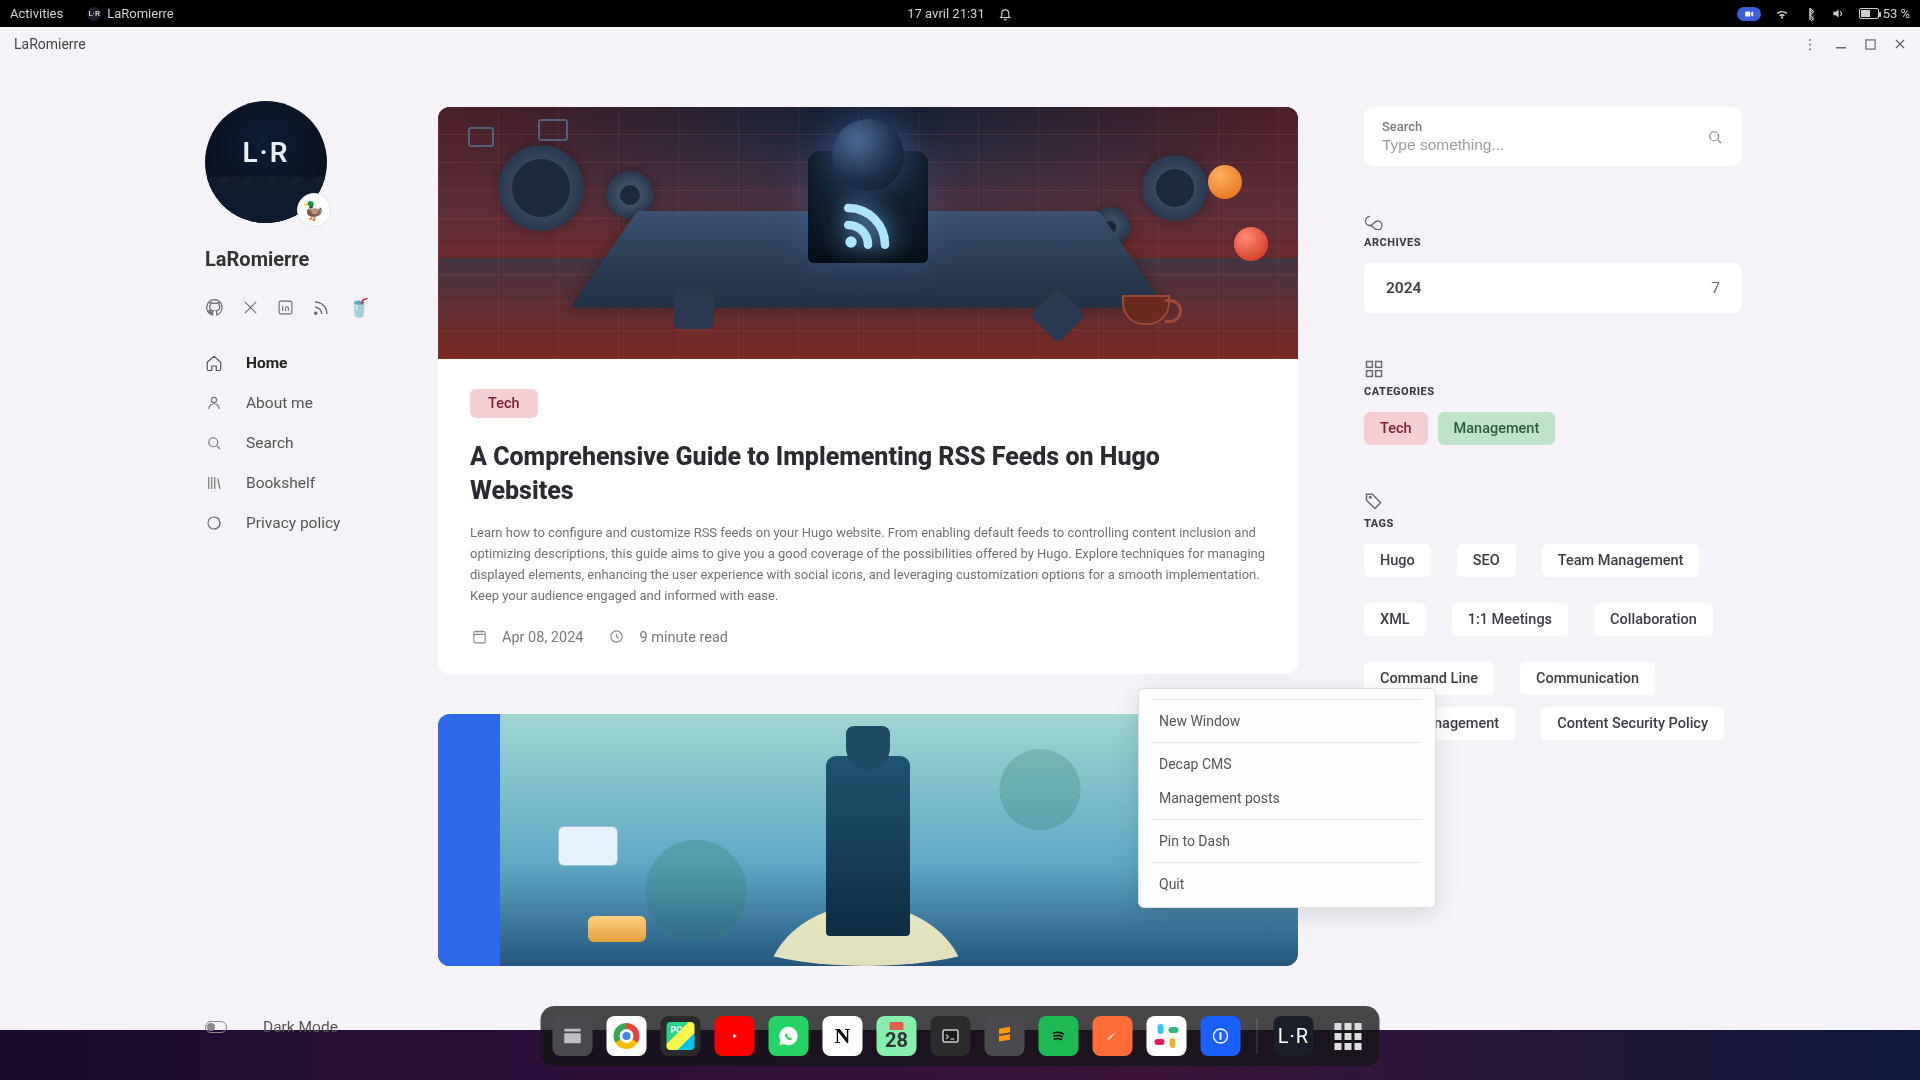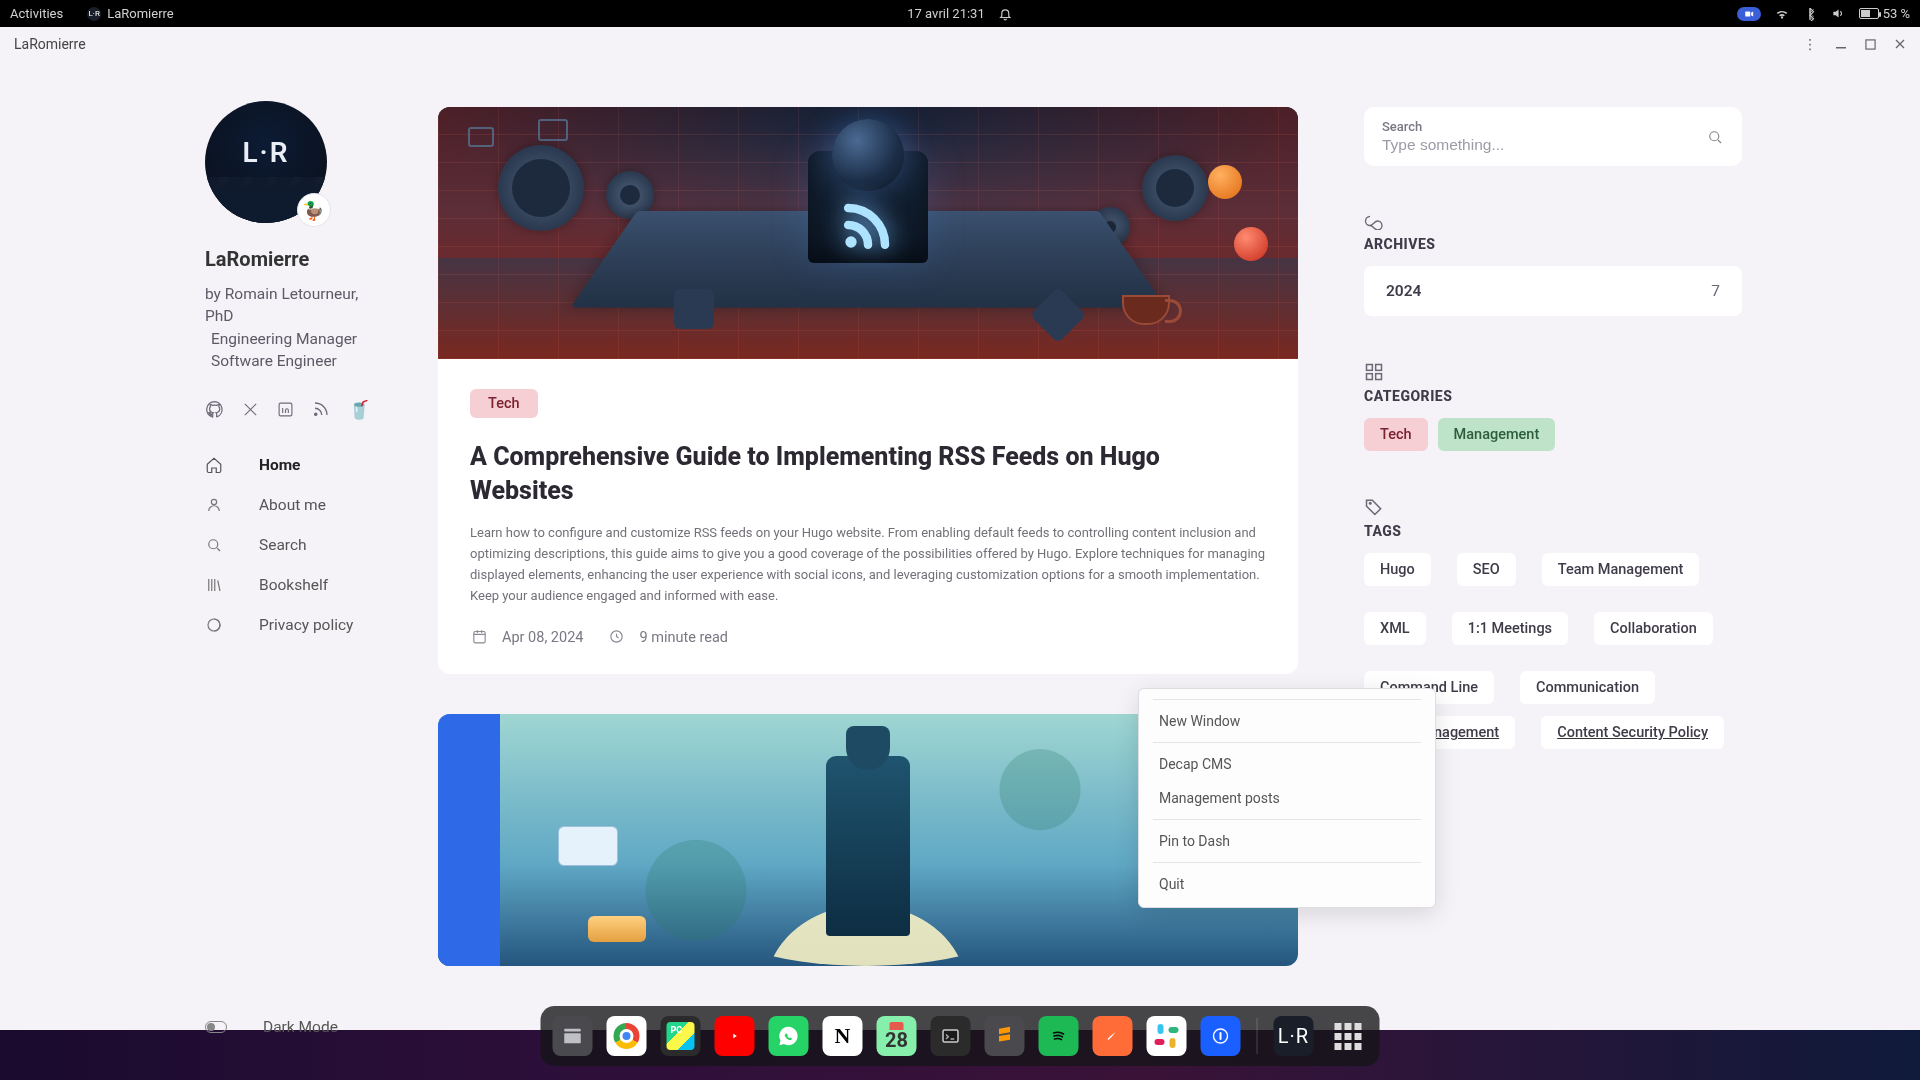--- a/index.html
+++ b/index.html
@@ -32,21 +32,21 @@
 .avatar { width: 122px; height: 122px; border-radius: 50%; background: radial-gradient(circle at 50% 35%, #0c1b34 0%, #0b1220 70%); display:flex; align-items:center; justify-content:center; color:#e9eef7; font-weight:600; font-size:28px; letter-spacing:2px; position:relative; overflow:hidden;}
 .avatar .mtn { position:absolute; bottom:0; left:0; right:0; height:46px; background: linear-gradient(180deg, rgba(0,0,0,0) 0%, #0e1a2d 30%), repeating-linear-gradient(115deg,#101a2b 0 14px,#141e30 14px 22px); }
 .avatar .txt { position:relative; z-index:2; top:-10px;}
 .avatar-badge { position:absolute; right:-4px; bottom:-4px; width:34px; height:34px; border-radius:50%; background:#fff; border:1px solid #e5e3ea; display:flex; align-items:center; justify-content:center; font-size:18px;}
 .site-title { margin-top: 24px; font-size: 20px; font-weight: 700; color:#333;}
 .byline { margin-top: 12px; color:#5d5a66; font-size:15.5px; line-height:1.45;}
 .socials { margin-top: 26px; display:flex; gap:18px; align-items:center; color:#6e6a78; font-size:17px;}
 .socials .cup { font-size:18px; }
 
 .navlist { margin-top: 36px; display:flex; flex-direction:column; gap:22px;}
-.navitem { display:flex; align-items:center; gap:36px; color:#555; font-size:15.5px; cursor:pointer;}
+.navitem { display:flex; align-items:center; gap:23px; color:#555; font-size:15.5px; cursor:pointer;}
 .navitem.active { color:#222; font-weight:700;}
 .navitem .ni-icon { width:18px; height:18px; display:inline-flex; align-items:center; justify-content:center; color:#777;}
 
 .darkmode { margin-top:auto; margin-bottom:44px; display:flex; align-items:center; gap:36px; color:#555; font-size:15.5px;}
 .toggle { width:22px; height:12px; border:1.5px solid #888; border-radius:10px; position:relative;}
 .toggle::after { content:""; position:absolute; left:1px; top:1px; width:8px; height:8px; border-radius:50%; background:#888;}
 
 
 .main { flex: 0 0 900px; padding: 46px 0 0 58px;}
 .card { width: 860px; background:#fff; border-radius:12px; overflow:hidden; box-shadow:none;}
@@ -101,21 +101,21 @@
 .rsidebar { flex: 1; padding: 46px 0 0 66px;}
 .searchbox { width: 378px; background:#fff; border-radius:10px; padding:12px 18px; display:flex; align-items:center;}
 .searchbox .col{flex:1;}
 .searchbox .lbl{font-size:13px; color:#7b7783; font-weight:500;}
 .searchbox input{border:none; outline:none; width:100%; font-size:15.5px; padding:2px 0 0 0; background:transparent; color:#333;}
 .searchbox input::placeholder{color:#9e9aa6;}
 .searchbox .si{color:#888;}
 
 .section { margin-top: 46px;}
 .section .sicon{color:#6c6876; margin-bottom:6px;}
-.section h3{font-size:14px; font-weight:800; letter-spacing:0.5px; color:#3f3b48;}
+.section h3{font-size:11px; font-weight:800; letter-spacing:0.5px; color:#3f3b48;}
 .archive-card{margin-top:14px; width:378px; background:#fff; border-radius:8px; padding:16px 22px; display:flex; justify-content:space-between; font-size:15.5px; color:#3f3b48; font-weight:600;}
 .archive-card .count{font-weight:400; color:#6c6876;}
 
 .catrow{margin-top:14px; display:flex; gap:10px;}
 .cat{padding:8px 16px; border-radius:6px; font-size:14.5px; font-weight:500;}
 .cat.tech{background:#f6cfd4; color:#7b2230;}
 .cat.mgmt{background:#bfe3c8; color:#2b5d3b;}
 
 .tagwrap{margin-top:14px; display:flex; flex-wrap:wrap; gap:26px; width:390px;}
 .tagchip{background:#fff; border-radius:6px; padding:8px 16px; font-size:14.5px; color:#3f3b48; font-weight:500;}
@@ -242,25 +242,20 @@
 
   <aside class="sidebar">
     <div class="avatar-wrap">
       <div class="avatar">
           <span class="mtn"></span>
           <span class="txt">L·R</span>
         </div>
       <div class="avatar-badge">🦆</div>
     </div>
     <div class="site-title">LaRomierre</div>
-    <div class="byline">
-      <div>by Romain Letourneur, PhD</div>
-      <div style="padding-left:6px">Engineering Manager</div>
-      <div style="padding-left:6px">Software Engineer</div>
-    </div>
     <div class="socials">
       <span>
           <svg width="19" height="19" viewBox="0 0 24 24" fill="none" stroke="#6e6a78" stroke-width="1.6">
             <path d="M12 2a10 10 0 00-3 19.5c.5.1.7-.2.7-.5v-2c-2.8.6-3.4-1.3-3.4-1.3-.5-1.1-1.1-1.4-1.1-1.4-.9-.6.1-.6.1-.6 1 .1 1.5 1 1.5 1 .9 1.5 2.4 1.1 3 .8.1-.6.3-1.1.6-1.3-2.2-.3-4.6-1.1-4.6-5a3.9 3.9 0 011-2.7c-.1-.3-.5-1.3.1-2.7 0 0 .9-.3 2.8 1a9.4 9.4 0 015 0c1.9-1.3 2.8-1 2.8-1 .6 1.4.2 2.4.1 2.7a3.9 3.9 0 011 2.7c0 3.9-2.4 4.7-4.6 5 .4.3.7.9.7 1.8v2.7c0 .3.2.6.7.5A10 10 0 0012 2z"></path>
           </svg>
         </span>
       <span>
           <svg width="17" height="17" viewBox="0 0 24 24" fill="none" stroke="#6e6a78" stroke-width="1.6">
             <path d="M4 4l16 16M20 4L4 20"></path>
           </svg>
@@ -450,21 +445,21 @@
       <div class="tagwrap" id="tagwrap">
           <span class="tagchip">Hugo</span>
           <span class="tagchip">SEO</span>
           <span class="tagchip">Team Management</span>
           <span class="tagchip">XML</span>
           <span class="tagchip">1:1 Meetings</span>
           <span class="tagchip">Collaboration</span>
           <span class="tagchip">Command Line</span>
           <span class="tagchip">Communication</span>
         </div>
-      <div class="tagwrap" style="margin-top:12px;text-decoration:underline;">
+      <div class="tagwrap" style="margin-top:12px;">
         <span class="tagchip" style="margin-left:54px">nagement</span>
         <span class="tagchip">Content Security Policy</span>
       </div>
     </div>
   </aside>
 </div>
 
 <div class="ctxmenu">
   <hr>
   <div class="row">

